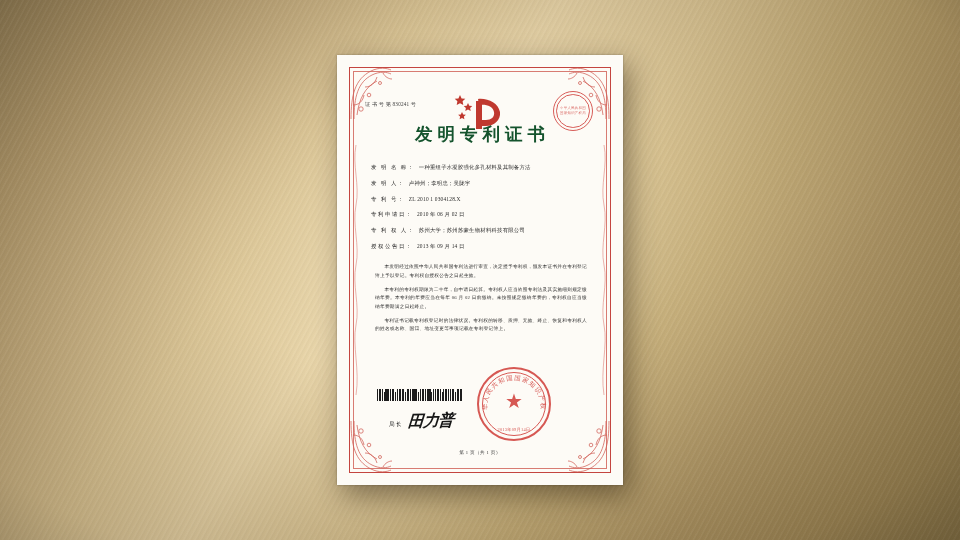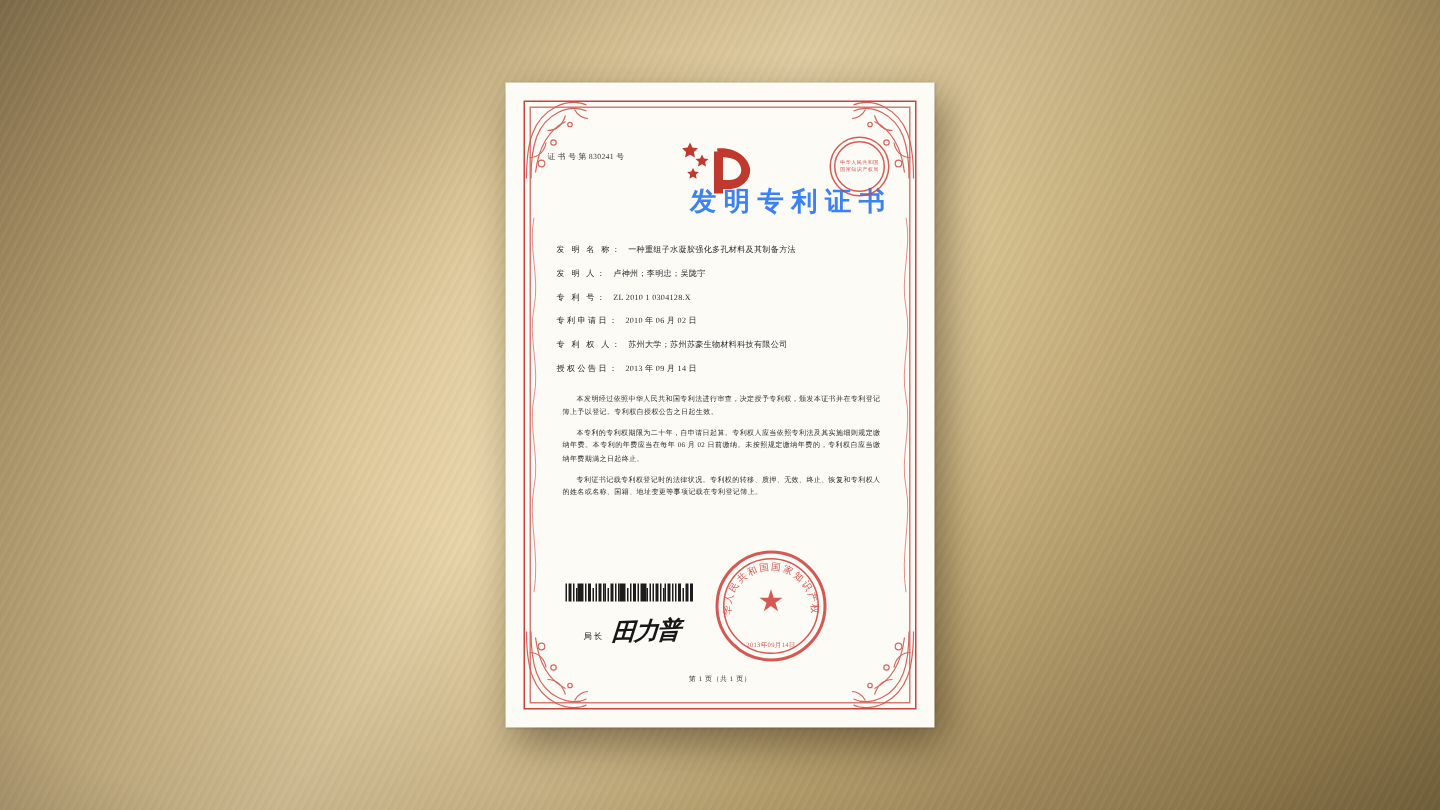--- a/index.html
+++ b/index.html
@@ -165,24 +165,24 @@
     align-items: center;
     justify-content: center;
     color: #cf3f3b;
     font-size: 3.4px;
     line-height: 1.45;
     letter-spacing: 0.3px;
     text-align: center;
   }
 
   .main-title {
-    text-align: right;
+    text-align: center;
     font-size: 17.5px;
     letter-spacing: 5px;
-    color: #3b82f6;
+    color: #14532d;
     font-weight: 700;
     margin-top: 14px;
     text-indent: 5px;
     font-family: "Liberation Serif", serif;
   }
 
   .fields {
     margin-top: 18px;
     padding-left: 6px;
     padding-right: 6px;

